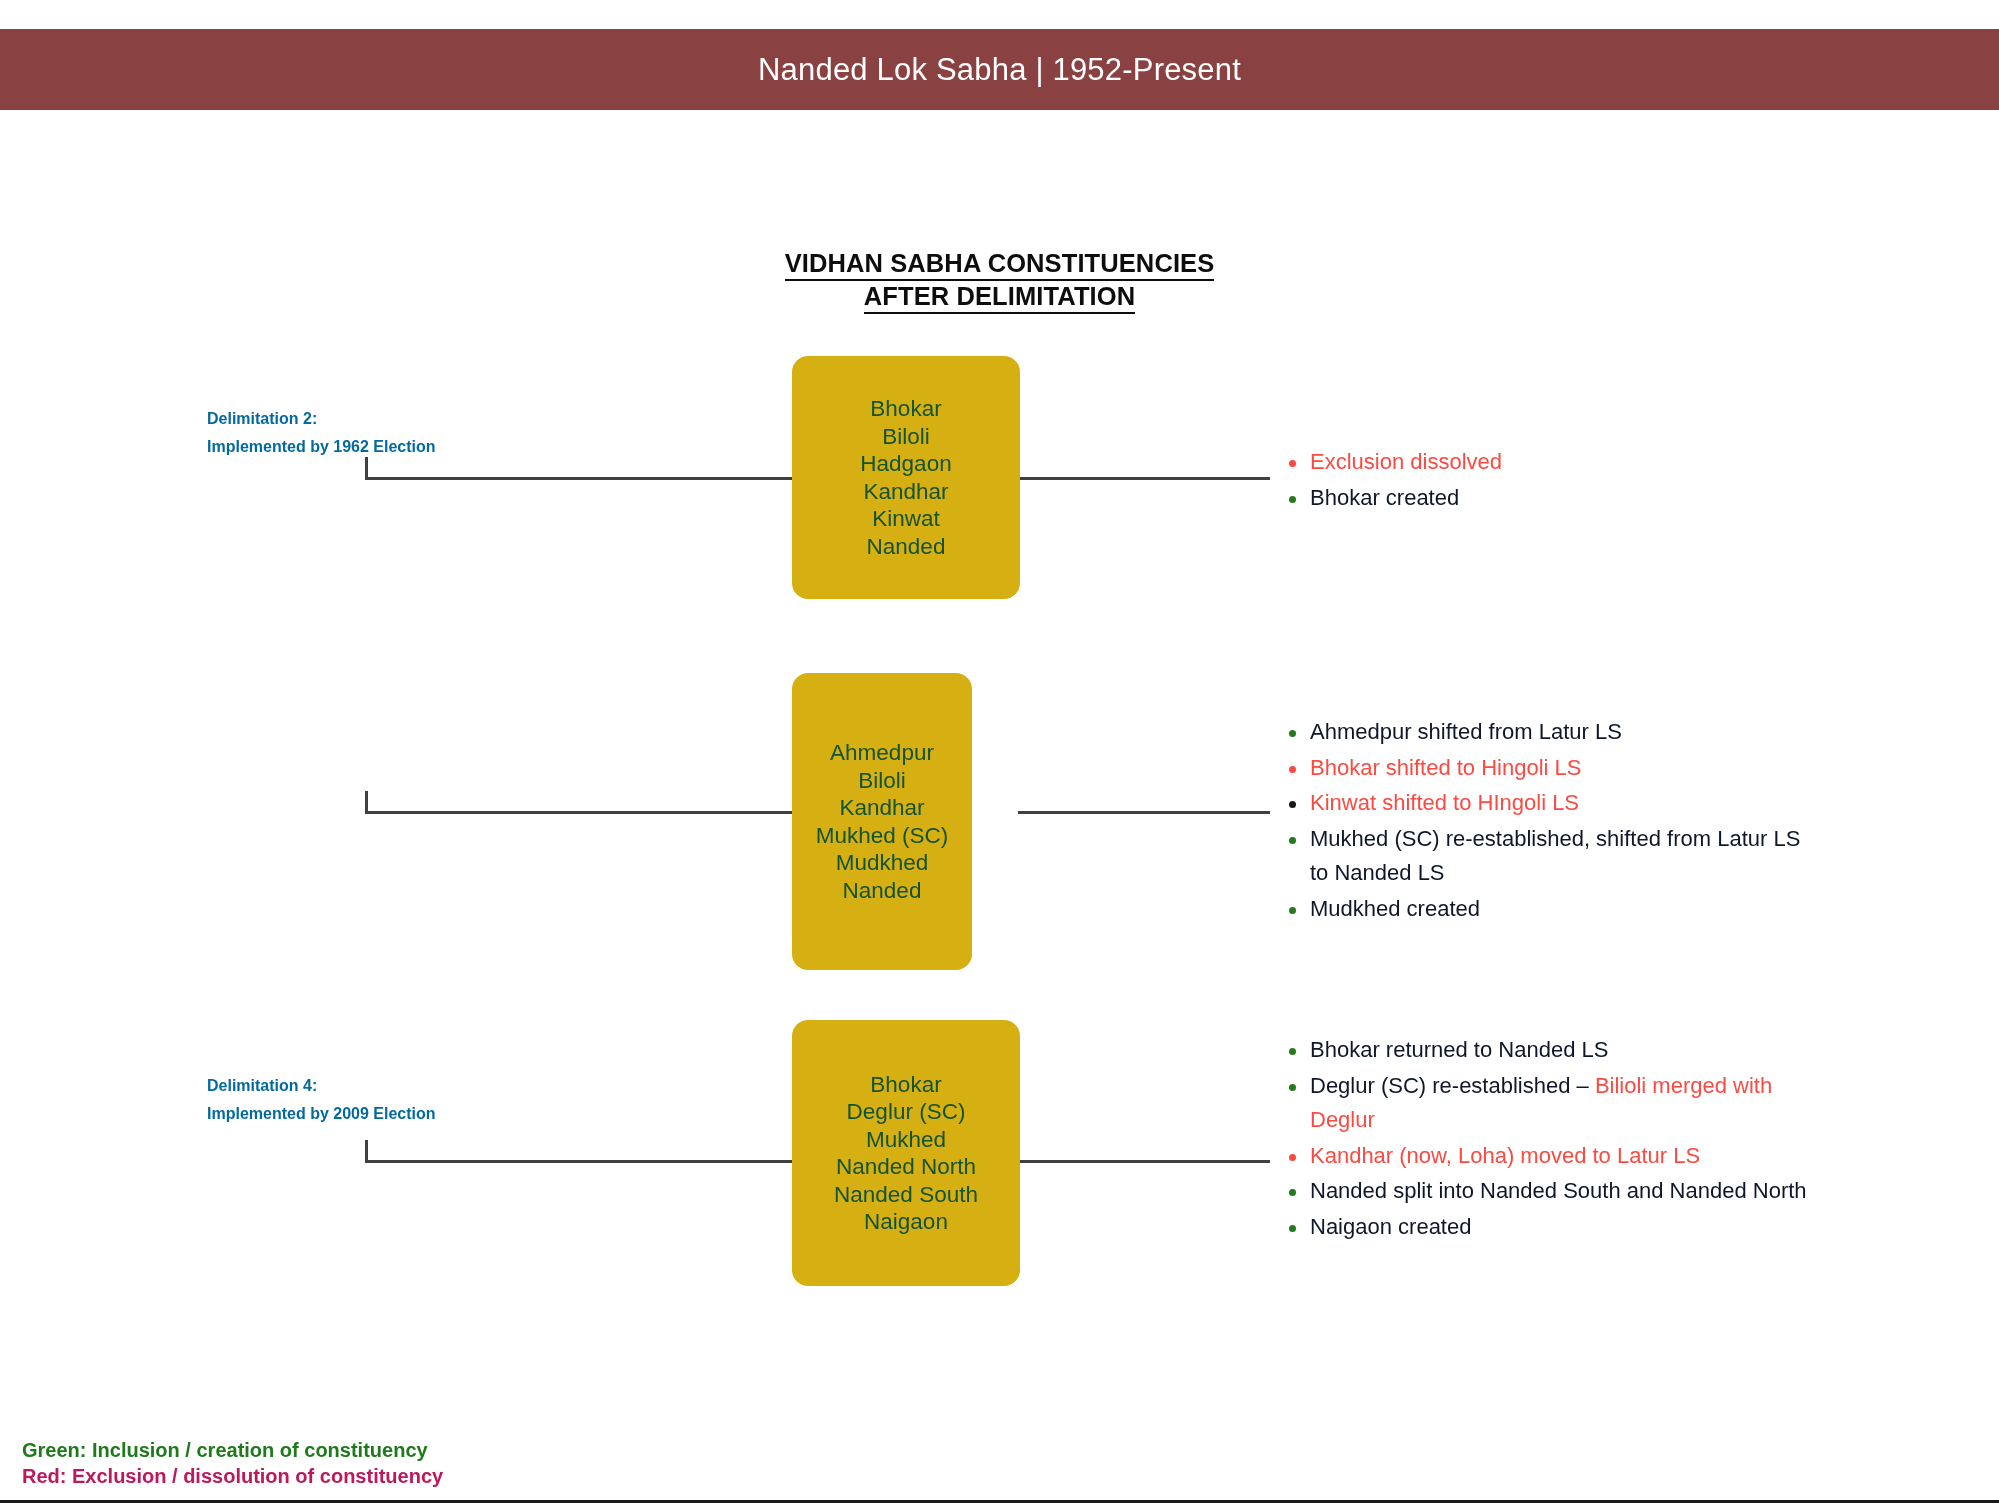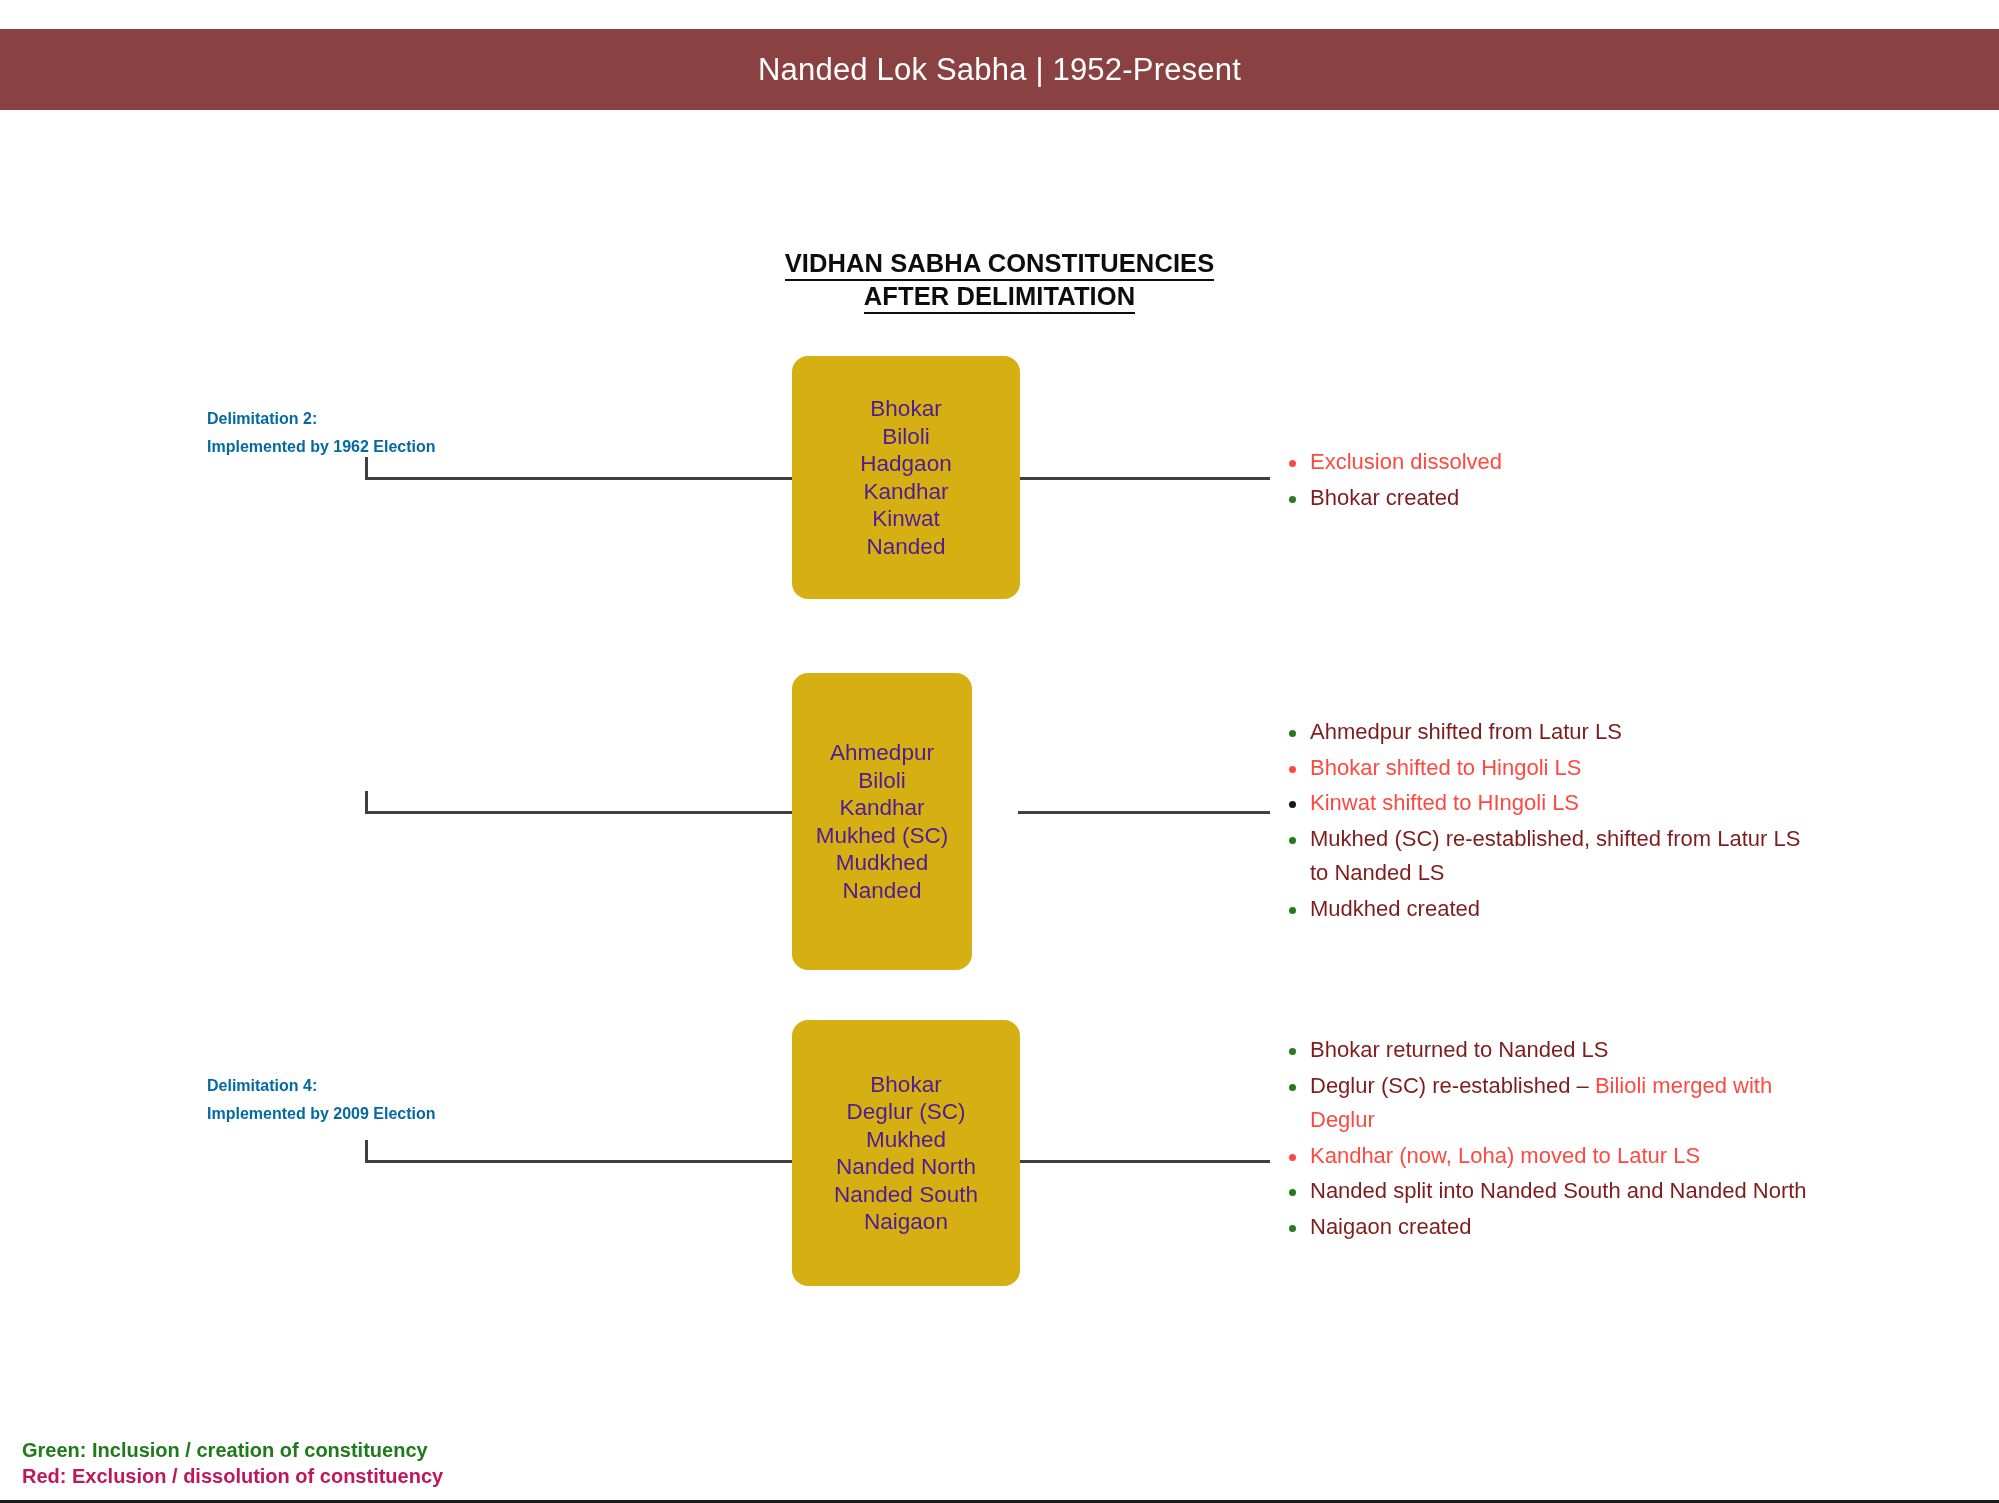--- a/index.html
+++ b/index.html
@@ -84,21 +84,21 @@
 
   
   .vs-box {
     position: absolute;
     background: #D6AF12;
     border-radius: 16px;
     display: flex;
     flex-direction: column;
     align-items: center;
     justify-content: center;
-    color: #4c1d95;
+    color: #14532d;
   }
   .vs-box .vs-line {
     font-size: 22.5px;
     line-height: 27.5px;
     text-align: center;
     white-space: nowrap;
   }
 
   
   .change-list {
@@ -119,21 +119,21 @@
     position: absolute;
     left: 6px;
     top: 15px;
     width: 7px;
     height: 7px;
     border-radius: 50%;
   }
   .dot-green { background: #267A1E; }
   .dot-red   { background: #FB4A42; }
   .dot-black { background: #191919; }
-  .txt-green { color: #7f1d1d; }
+  .txt-green { color: #0f172a; }
   .txt-red   { color: #FB4A42; }
 
   
   #legend {
     position: absolute;
     left: 22px;
     top: 1437px;
     font-size: 20px;
     font-weight: bold;
     line-height: 26px;

